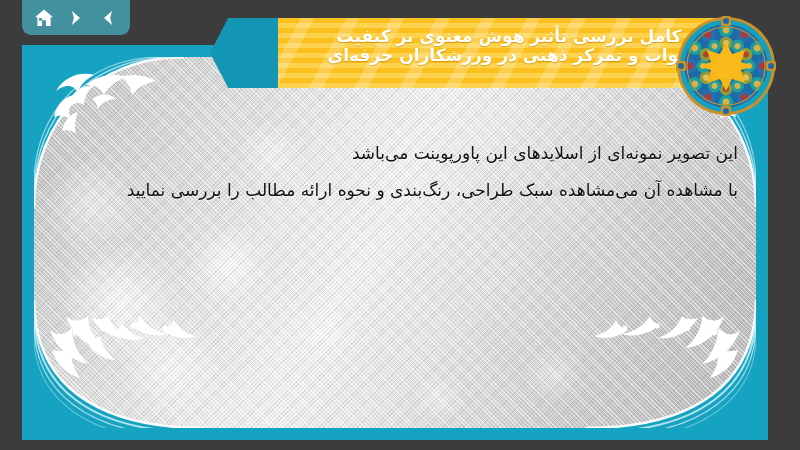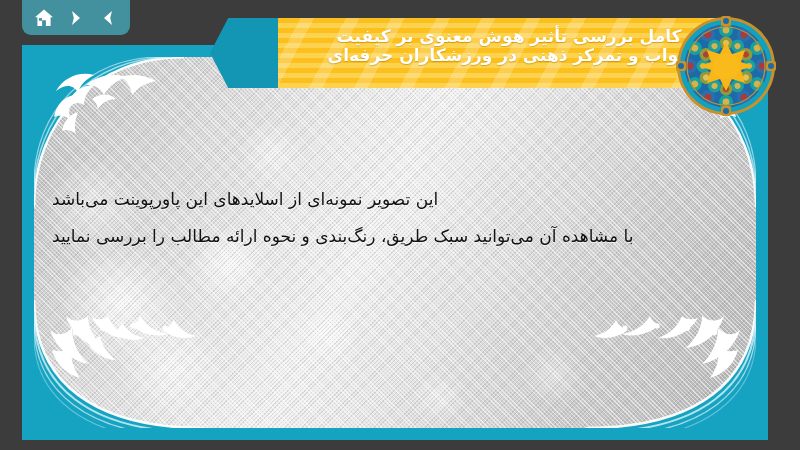--- a/index.html
+++ b/index.html
@@ -170,25 +170,24 @@
   #medallion svg { display: block; }
 
   
   #bodytext {
     position: absolute;
     left: 30px;
     right: 30px;
     top: 100px;
     z-index: 30;
     direction: rtl;
-    text-align: left;
+    text-align: right;
     color: #111111;
     font-size: 17px;
     line-height: 1.0;
-    margin-top: 46px;
   }
   #bodytext .bline {
     display: block;
     white-space: nowrap;
     margin-bottom: 20px;
     text-shadow: 0 1px 0 rgba(255,255,255,0.55);
   }
   #bodytext .bline:last-child { margin-bottom: 0; }
 </style>
 </head>
@@ -306,21 +305,21 @@
           <circle cx="42" cy="96" r="3.4"></circle>
           <circle cx="69" cy="100" r="3"></circle>
           <circle cx="99" cy="102" r="2.6"></circle>
           <circle cx="131" cy="100" r="2.4"></circle>
         </g>
       </svg>
     </div>
 
     <div id="bodytext">
       <span class="bline">این تصویر نمونه‌ای از اسلایدهای این پاورپوینت می‌باشد</span>
-      <span class="bline">با مشاهده آن می‌توانید سبک طریق، رنگ‌بندی و نحوه ارائه مطالب را بررسی نمایید</span>
+      <span class="bline">با مشاهده آن می‌مشاهده سبک طراحی، رنگ‌بندی و نحوه ارائه مطالب را بررسی نمایید</span>
     </div>
 
   </div>
 
   <div id="banner-wrap">
     <div id="banner-arrow"></div>
     <div id="banner-body">
       <div id="banner-text">
         <span class="tline">کامل بررسی تأثیر هوش معنوی بر کیفیت</span>
         <span class="tline">خواب و تمرکز ذهنی در ورزشکاران حرفه‌ای</span>

